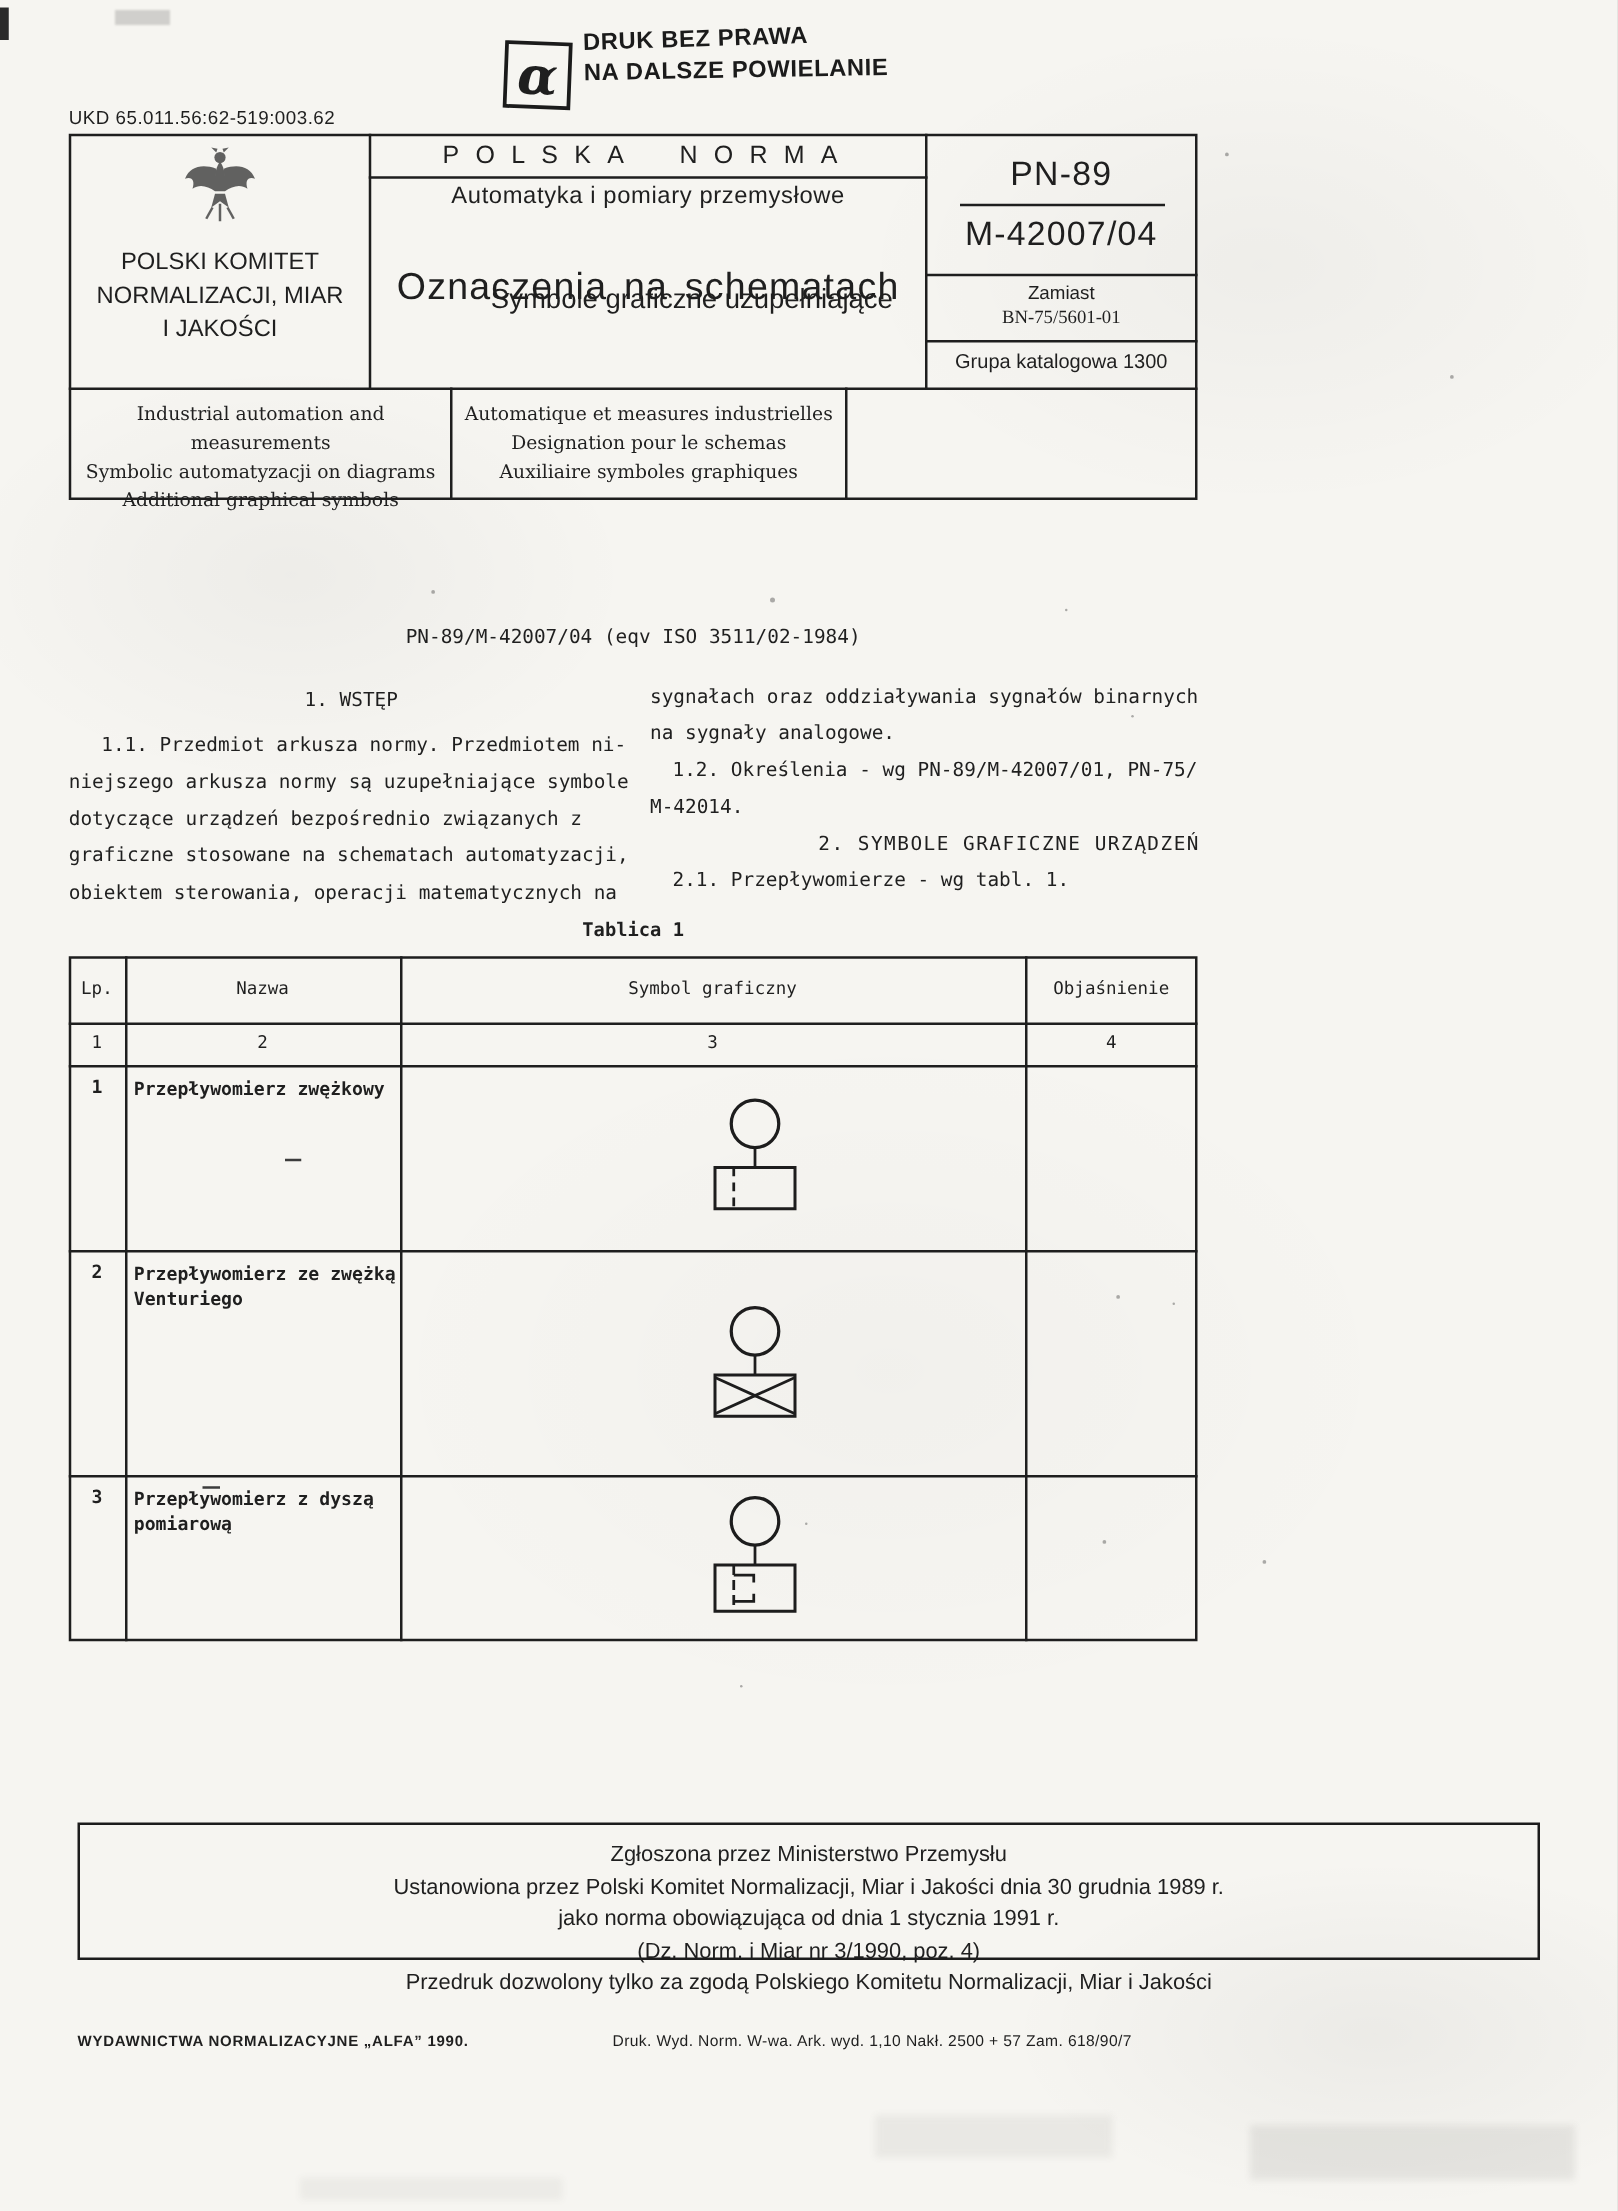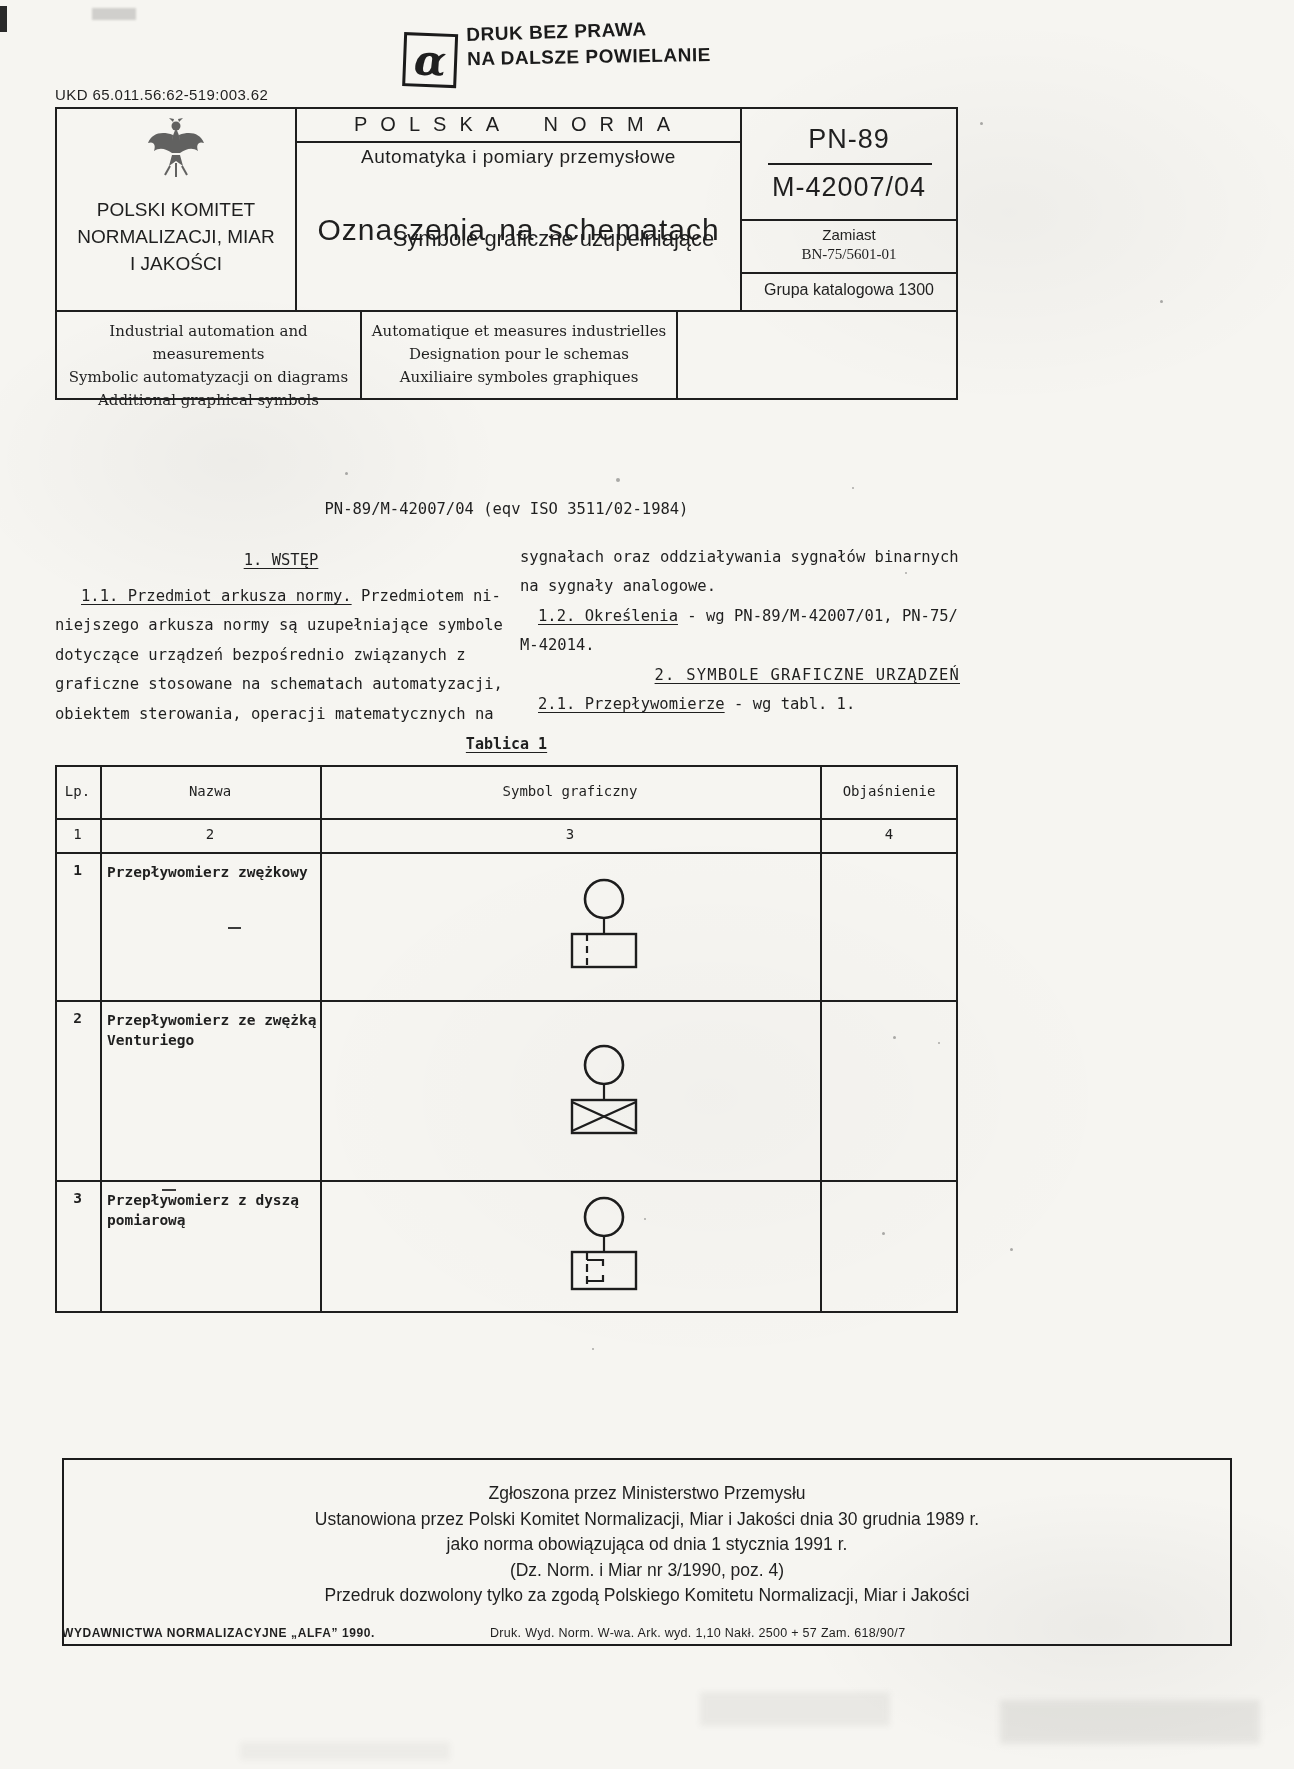--- a/index.html
+++ b/index.html
@@ -12,21 +12,21 @@
       radial-gradient(ellipse 600px 400px at 55% 62%, rgba(0,0,0,0.02), transparent 70%),
       radial-gradient(ellipse 420px 200px at 85% 92%, rgba(0,0,0,0.045), transparent 70%),
       #f6f5f1;
     color:#1f1f1f; overflow:hidden;
   }
   .sans  { font-family:"Liberation Sans", sans-serif; }
   .serif { font-family:"DejaVu Serif", serif; }
   .mono  { font-family:"DejaVu Sans Mono", monospace; }
   .abs   { position:absolute; }
   .ctr   { text-align:center; }
-  .ul    { text-decoration:underline; text-underline-offset:3px; text-decoration-thickness:1.2px; }
+  .ul    { text-underline-offset:3px; text-decoration-thickness:1.2px; }
   .hline,.vline { position:absolute; background:#1e1e1e; }
   .pre   { white-space:pre-line; }
   .specks div { position:absolute; background:rgba(30,30,30,0.35); border-radius:50%; }
   .ghost { position:absolute; background:#5a5a55; filter:blur(3px); }
 </style>
 </head>
 <body>
 
 <div class="page">
 
@@ -211,21 +211,21 @@
         <circle cx="48" cy="21" r="19" stroke-width="2.6"></circle>
         <line x1="48" y1="40" x2="48" y2="56" stroke-width="2.2"></line>
         <rect x="16" y="56" width="64" height="37" stroke-width="2.4"></rect>
         <line x1="31" y1="56" x2="31" y2="93" stroke-width="2.2" stroke-dasharray="8,4"></line>
         <path d="M31,64 L47,64 L47,70" stroke-width="2.2"></path>
         <path d="M31,85 L47,85 L47,79" stroke-width="2.2"></path>
       </g>
     </svg>
   </div>
 
-  <div class="abs sans ctr" style="left:62px;top:1458px;width:1170px;height:188px;border:2.5px solid #1c1c1c;padding-top:21px;font-size:17.5px;line-height:25.5px;">
+  <div class="abs sans ctr" style="left:62px;top:1458px;width:1170px;height:110px;border:2.5px solid #1c1c1c;padding-top:11px;font-size:17.5px;line-height:25.5px;">
     <div>Zgłoszona przez Ministerstwo Przemysłu</div>
     <div>Ustanowiona przez Polski Komitet Normalizacji, Miar i Jakości dnia 30 grudnia 1989 r.</div>
     <div>jako norma obowiązująca od dnia 1 stycznia 1991 r.</div>
     <div>(Dz. Norm. i Miar nr 3/1990, poz. 4)</div>
     <div>Przedruk dozwolony tylko za zgodą Polskiego Komitetu Normalizacji, Miar i Jakości</div>
   </div>
 
   <div class="abs sans" style="left:62px;top:1626px;font-size:12px;font-weight:bold;letter-spacing:0.6px;">WYDAWNICTWA NORMALIZACYJNE „ALFA” 1990.</div>
   <div class="abs sans" style="left:490px;top:1626px;font-size:12.5px;letter-spacing:0.3px;">Druk. Wyd. Norm. W-wa. Ark. wyd. 1,10 Nakł. 2500 + 57 Zam. 618/90/7</div>
 

